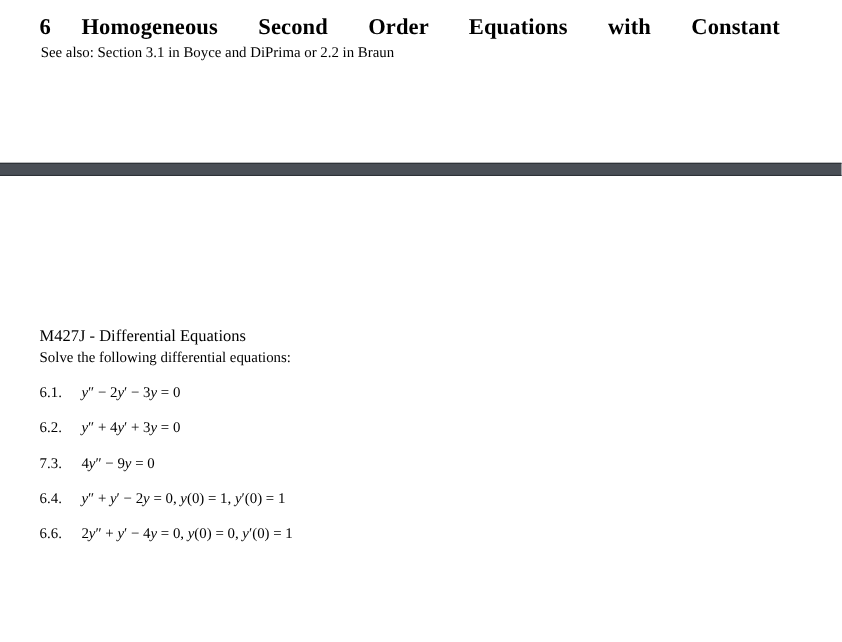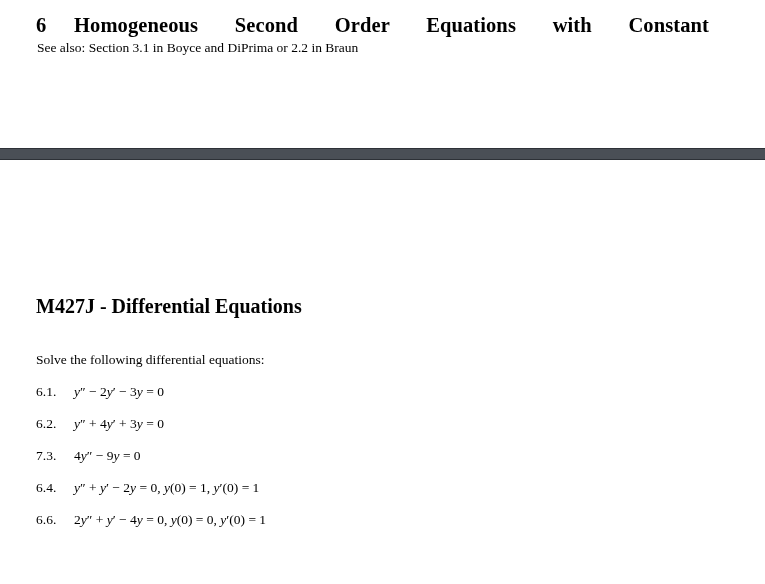--- a/index.html
+++ b/index.html
@@ -68,28 +68,27 @@
     border-top: 1px solid #2d3137;
     border-bottom: 1px solid #2d3137;
   }
   .body-block {
     position: absolute;
     left: 36px;
     top: 296px;
     width: 700px;
   }
   .course-title {
-    font-size: 20px;
-    font-weight: bold;
+    font-size: 15px;
+    font-weight: normal;
     line-height: 20px;
   }
   .instruction {
     font-size: 13.5px;
     line-height: 18px;
-    margin-top: 35px;
   }
   .problems {
     margin-top: 14px;
   }
   .problem {
     display: flex;
     align-items: center;
     font-size: 13.5px;
     line-height: 18px;
     margin-top: 14px;

